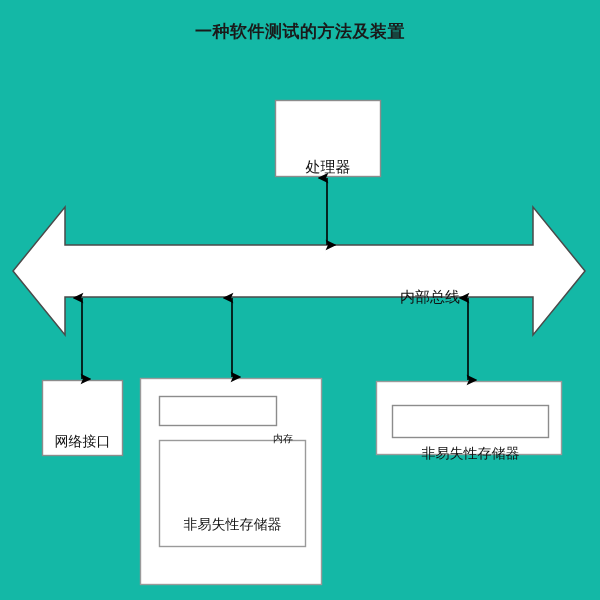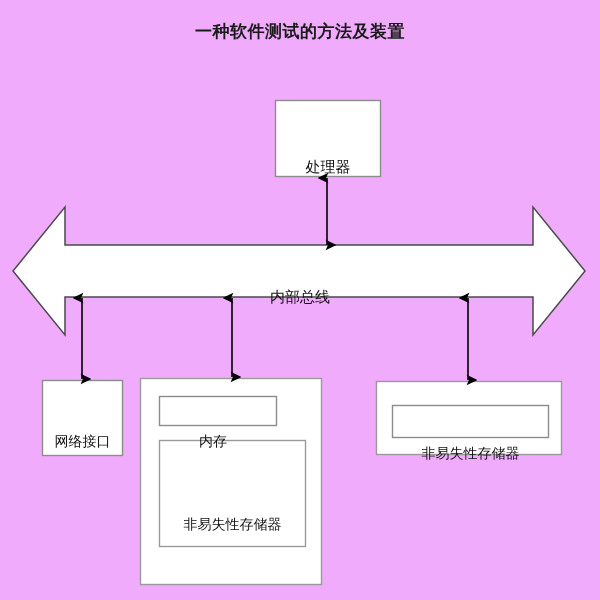--- a/index.html
+++ b/index.html
@@ -7,21 +7,21 @@
     padding: 0;
     background: #ffffff;
   }
   body {
     font-family: "DejaVu Sans", "Liberation Sans", sans-serif;
   }
   #canvas {
     position: relative;
     width: 600px;
     height: 600px;
-    background: #f0abfc;
+    background: #14b8a6;
     overflow: hidden;
   }
   #diagram-svg {
     position: absolute;
     left: 0;
     top: 0;
     width: 600px;
     height: 600px;
   }
   .page-title {
@@ -49,32 +49,34 @@
     left: 275px;
     top: 128px;
     width: 106px;
     font-size: 15px;
   }
   .lbl-bus {
     left: 140px;
     top: 258px;
     width: 320px;
     font-size: 15px;
+    text-align: right;
   }
   .lbl-network {
     left: 42px;
     top: 402px;
     width: 81px;
     font-size: 14px;
   }
   .lbl-memory {
-    left: 154px;
+    left: 175px;
     top: 402px;
     width: 118px;
-    font-size: 14px;
+    font-size: 10px;
+    text-align: right;
   }
   .lbl-device {
     left: 159px;
     top: 485px;
     width: 147px;
     font-size: 14px;
   }
   .lbl-nvm {
     left: 392px;
     top: 414px;

